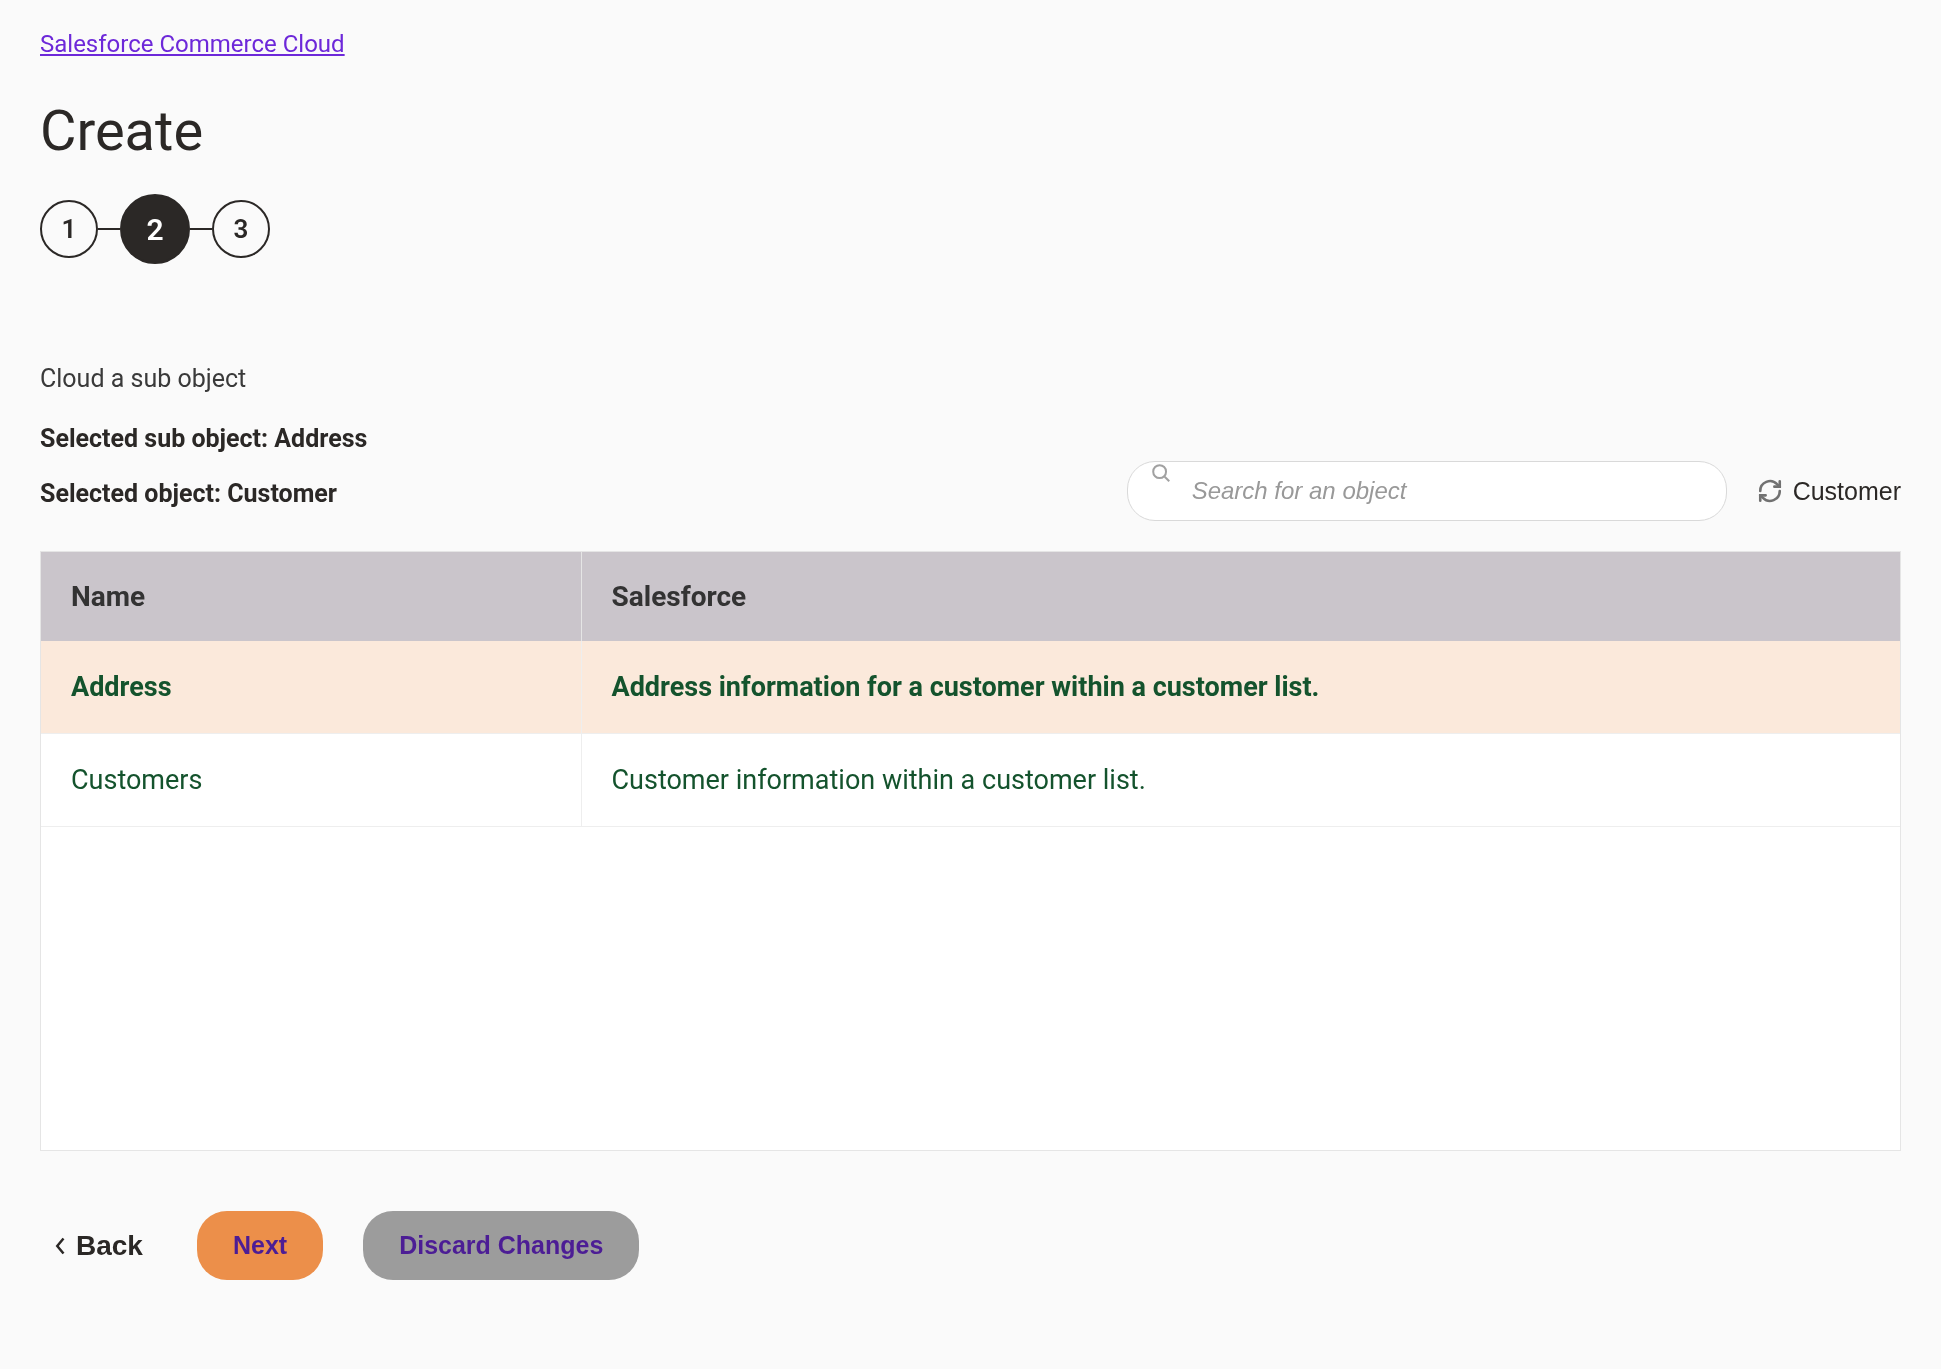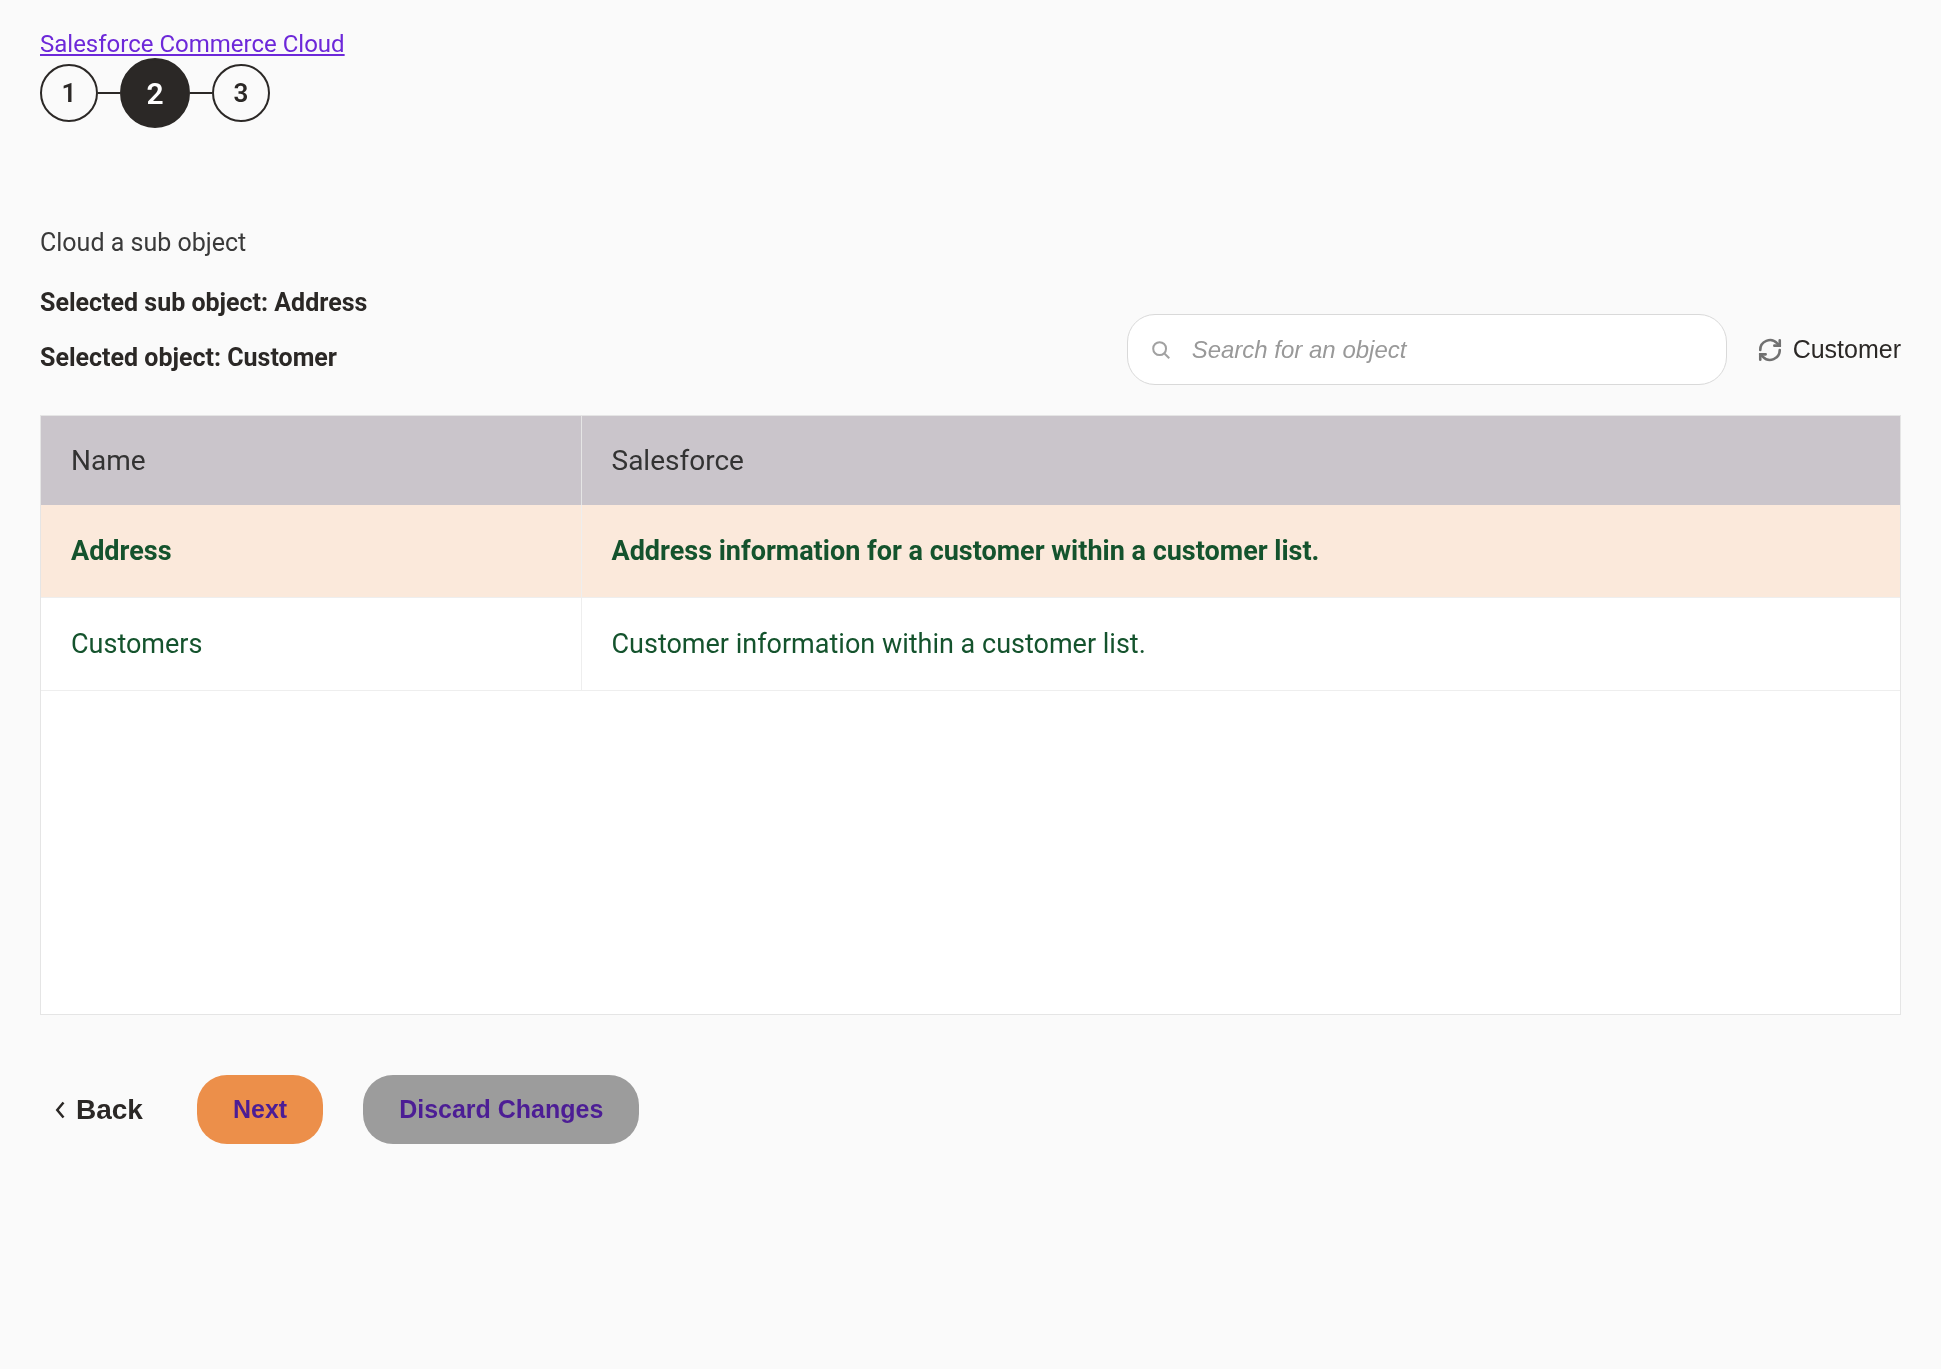--- a/index.html
+++ b/index.html
@@ -75,23 +75,22 @@
     color: #2b2826;
     line-height: 2.2;
   }
   .search-refresh {
     display: flex;
     align-items: center;
     gap: 30px;
   }
   .search-box {
     display: flex;
-    align-items: center;
     width: 600px;
-    height: 71px;
+    height: 60px;
     border: 1px solid #d9d9d9;
     border-radius: 28px;
     background: #fff;
     padding: 0 22px;
   }
   .search-box svg {
     flex-shrink: 0;
     opacity: 0.55;
   }
   .search-box input {
@@ -127,21 +126,21 @@
     height: 600px;
   }
   table {
     width: 100%;
     border-collapse: collapse;
   }
   th {
     background: #cac5cb;
     text-align: left;
     font-size: 28px;
-    font-weight: 400;
+    font-weight: 700;
     color: #333;
     padding: 28px 30px;
     border-right: 1px solid #e5e5e5;
   }
   th:last-child { border-right: none; }
   th.col-name { width: 540px; }
   td {
     font-size: 27px;
     padding: 30px 30px;
     border-bottom: 1px solid #eee;
@@ -188,20 +187,21 @@
   .pill-btn.primary { background: #ec8f4a; }
   .pill-btn.muted   { background: #9c9c9c; }
 </style>
 </head>
 <body>
 
 <div class="page">
 
   <a class="breadcrumb">Salesforce Commerce Cloud</a>
 
+  <h1 class="page-title">Create</h1>
 
   <div class="stepper">
     <div class="step">1</div>
     <div class="connector"></div>
     <div class="step active">2</div>
     <div class="connector"></div>
     <div class="step">3</div>
   </div>
 
   <div class="instruction">Cloud a sub object</div>

